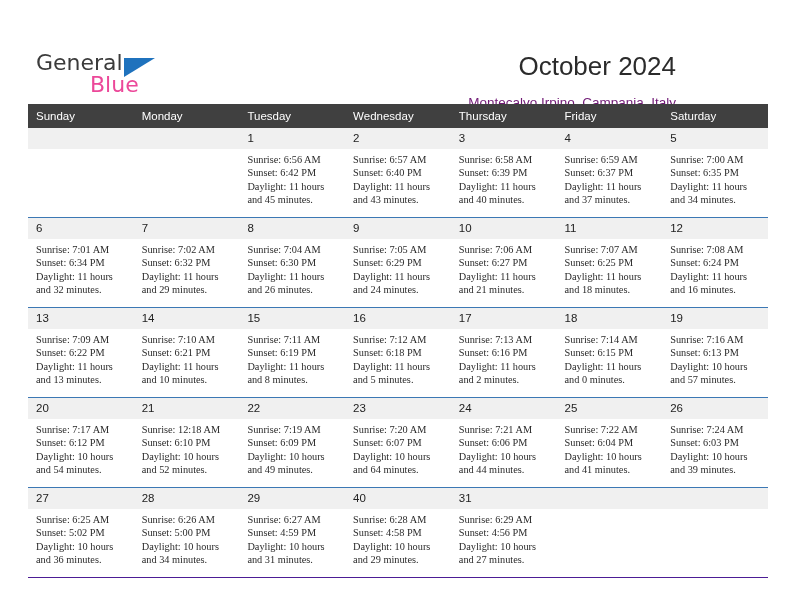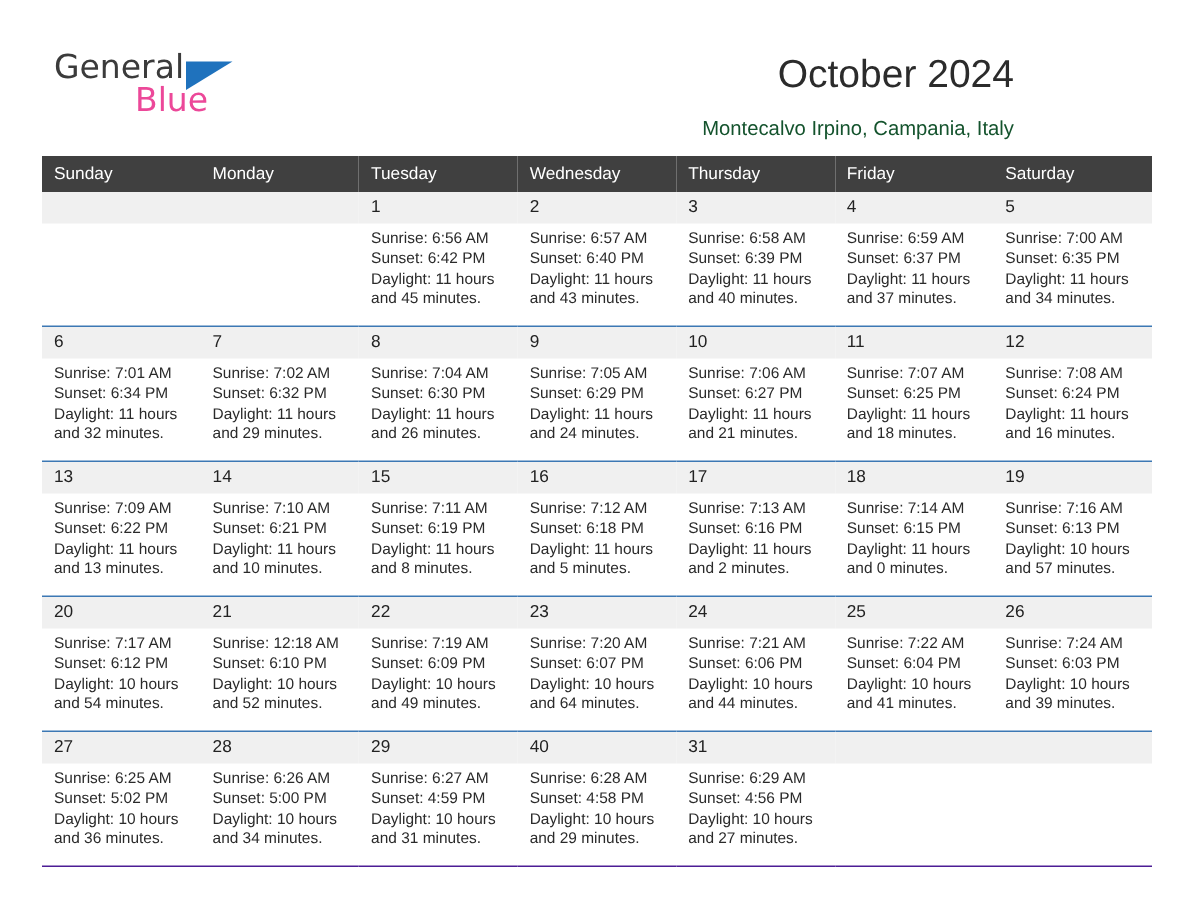--- a/index.html
+++ b/index.html
@@ -17,21 +17,21 @@
   .page {
     position: relative;
     width: 792px;
     height: 612px;
   }
 
   
   .top {
     position: absolute;
     left: 0;
-    top: 0;
+    top: 17px;
     width: 712px;
     height: 96px;
   }
   .logo {
     position: absolute;
     left: 36px;
     top: 33px;
     width: 170px;
     height: 52px;
   }
@@ -69,21 +69,21 @@
     color: #2b2b2b;
     font-weight: normal;
     text-align: right;
     white-space: nowrap;
   }
   .subtitle {
     position: absolute;
     right: 36px;
     top: 78px;
     font-size: 13.5px;
-    color: #14532d;
+    color: #701a75;
     text-align: left;
     white-space: nowrap;
   }
 
   
   .calendar {
     position: absolute;
     left: 28px;
     top: 104px;
     width: 740px;
@@ -123,20 +123,21 @@
   }
   td.empty .daynum {
     background: #f0f0f0;
     color: transparent;
   }
   .info {
     padding: 4px 6px 0 8px;
     font-size: 10.3px;
     line-height: 13.3px;
     color: #2a2a2a;
+    font-family: Liberation Serif, serif;
   }
   .info div {
     white-space: nowrap;
   }
 </style>
 </head>
 <body>
 
 <div class="page">
 

